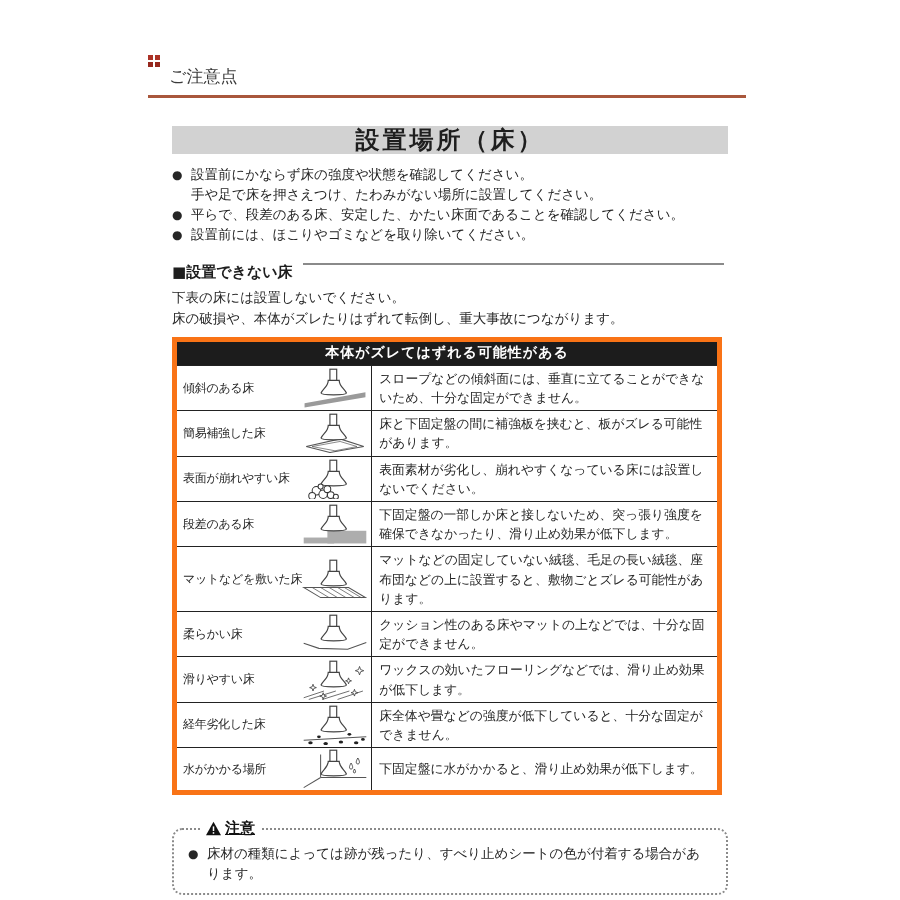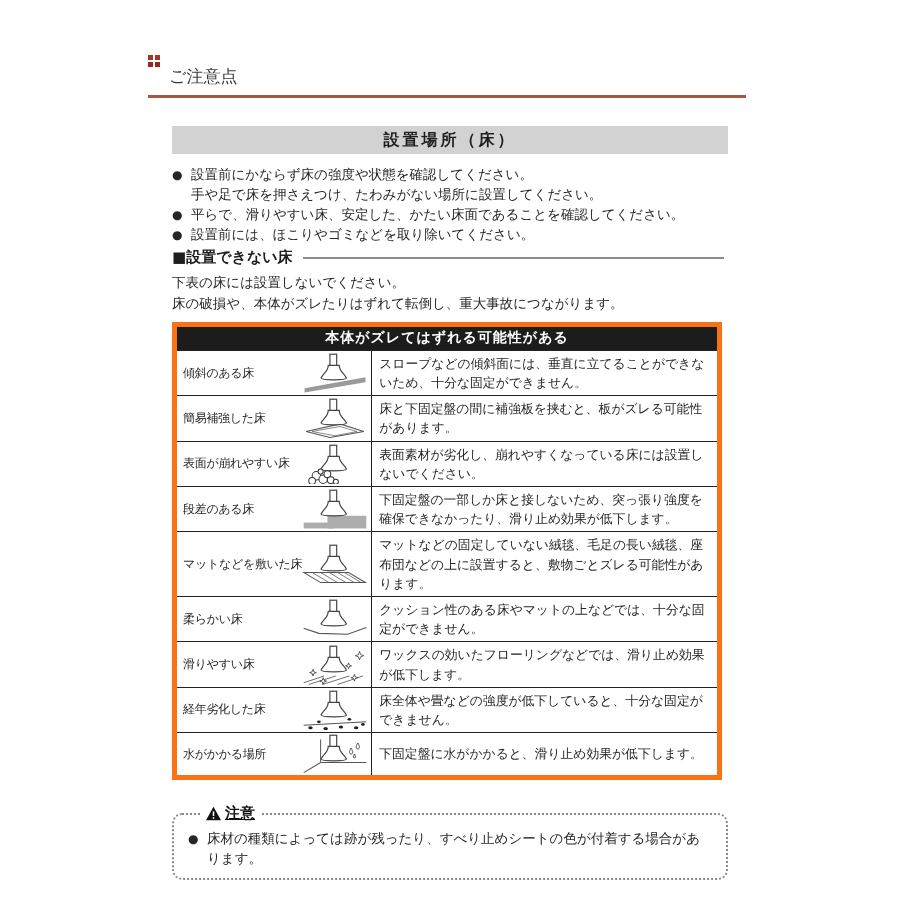--- a/index.html
+++ b/index.html
@@ -18,30 +18,30 @@
   }
   .grid-icon { width:12px; height:12px; flex:0 0 auto; }
   .doc-title { font-size:17px; font-weight:normal; color:#3a3a3a;margin-top:31px; }
 
   .content { margin-left:172px; width:556px; }
 
   
   .banner {
     margin-top:28px; background:#d2d2d2; height:28px;
     display:flex; align-items:center; justify-content:center;
-    font-size:16px; font-weight:bold; letter-spacing:3px; color:#1e1e1e;
+    font-size:24px; font-weight:bold; letter-spacing:3px; color:#1e1e1e;
   }
 
   
   .notes { margin-top:11px; font-size:13.5px; line-height:1.47; color:#262626; }
   .note-line { display:flex; }
   .note-line .b { width:19px; flex:0 0 auto; font-size:12px; padding-top:2px; }
 
   
-  .section-head { margin-top:4px; display:flex; align-items:center; }
+  .section-head { margin-top:19px; display:flex; align-items:flex-start; }
   .section-title { font-size:15px; font-weight:bold; color:#1e1e1e; white-space:nowrap; }
   .section-rule { flex:1; height:2px; background:#8a8a8a; margin-left:10px; margin-right:4px; }
   .section-desc { margin-top:5px; font-size:13.5px; line-height:1.5; color:#262626; }
 
   
   table.floor-table {
     margin-top:9px; width:550px; border-collapse:collapse;
     border:5px solid #f97316;
   }
   .floor-table th {
@@ -105,21 +105,21 @@
       <div class="note-line">
         <span class="b">●</span>
         <span>設置前にかならず床の強度や状態を確認してください。</span>
       </div>
       <div class="note-line">
         <span class="b"></span>
         <span>手や足で床を押さえつけ、たわみがない場所に設置してください。</span>
       </div>
       <div class="note-line">
         <span class="b">●</span>
-        <span>平らで、滑りやすい床、安定した、かたい床面であることを確認してください。</span>
+        <span>平らで、段差のある床、安定した、かたい床面であることを確認してください。</span>
       </div>
       <div class="note-line">
         <span class="b">●</span>
         <span>設置前には、ほこりやゴミなどを取り除いてください。</span>
       </div>
     </div>
 
     <div class="section-head">
       <span class="section-title">■設置できない床</span>
       <span class="section-rule"></span>

